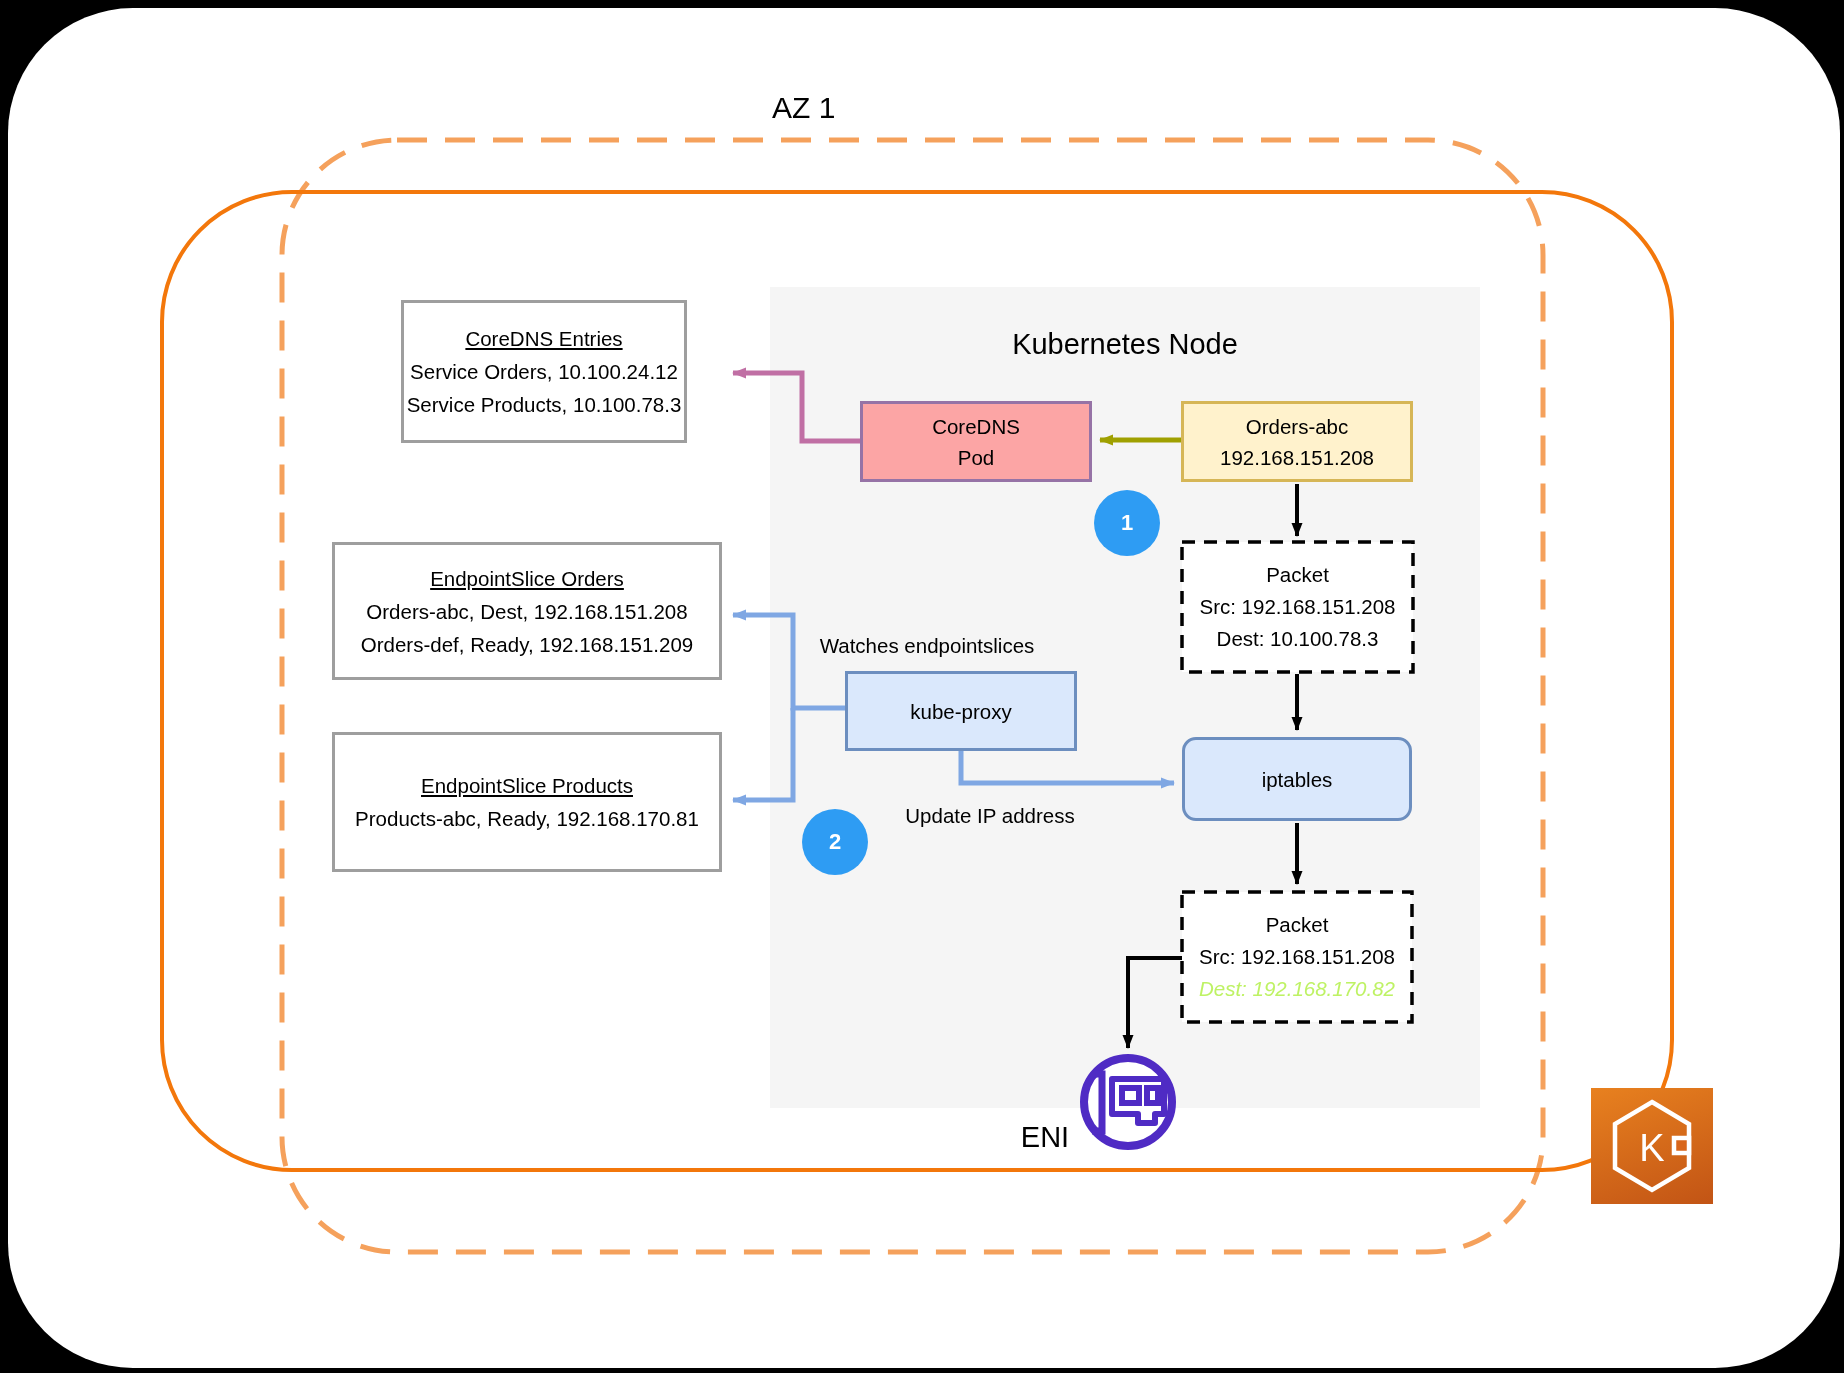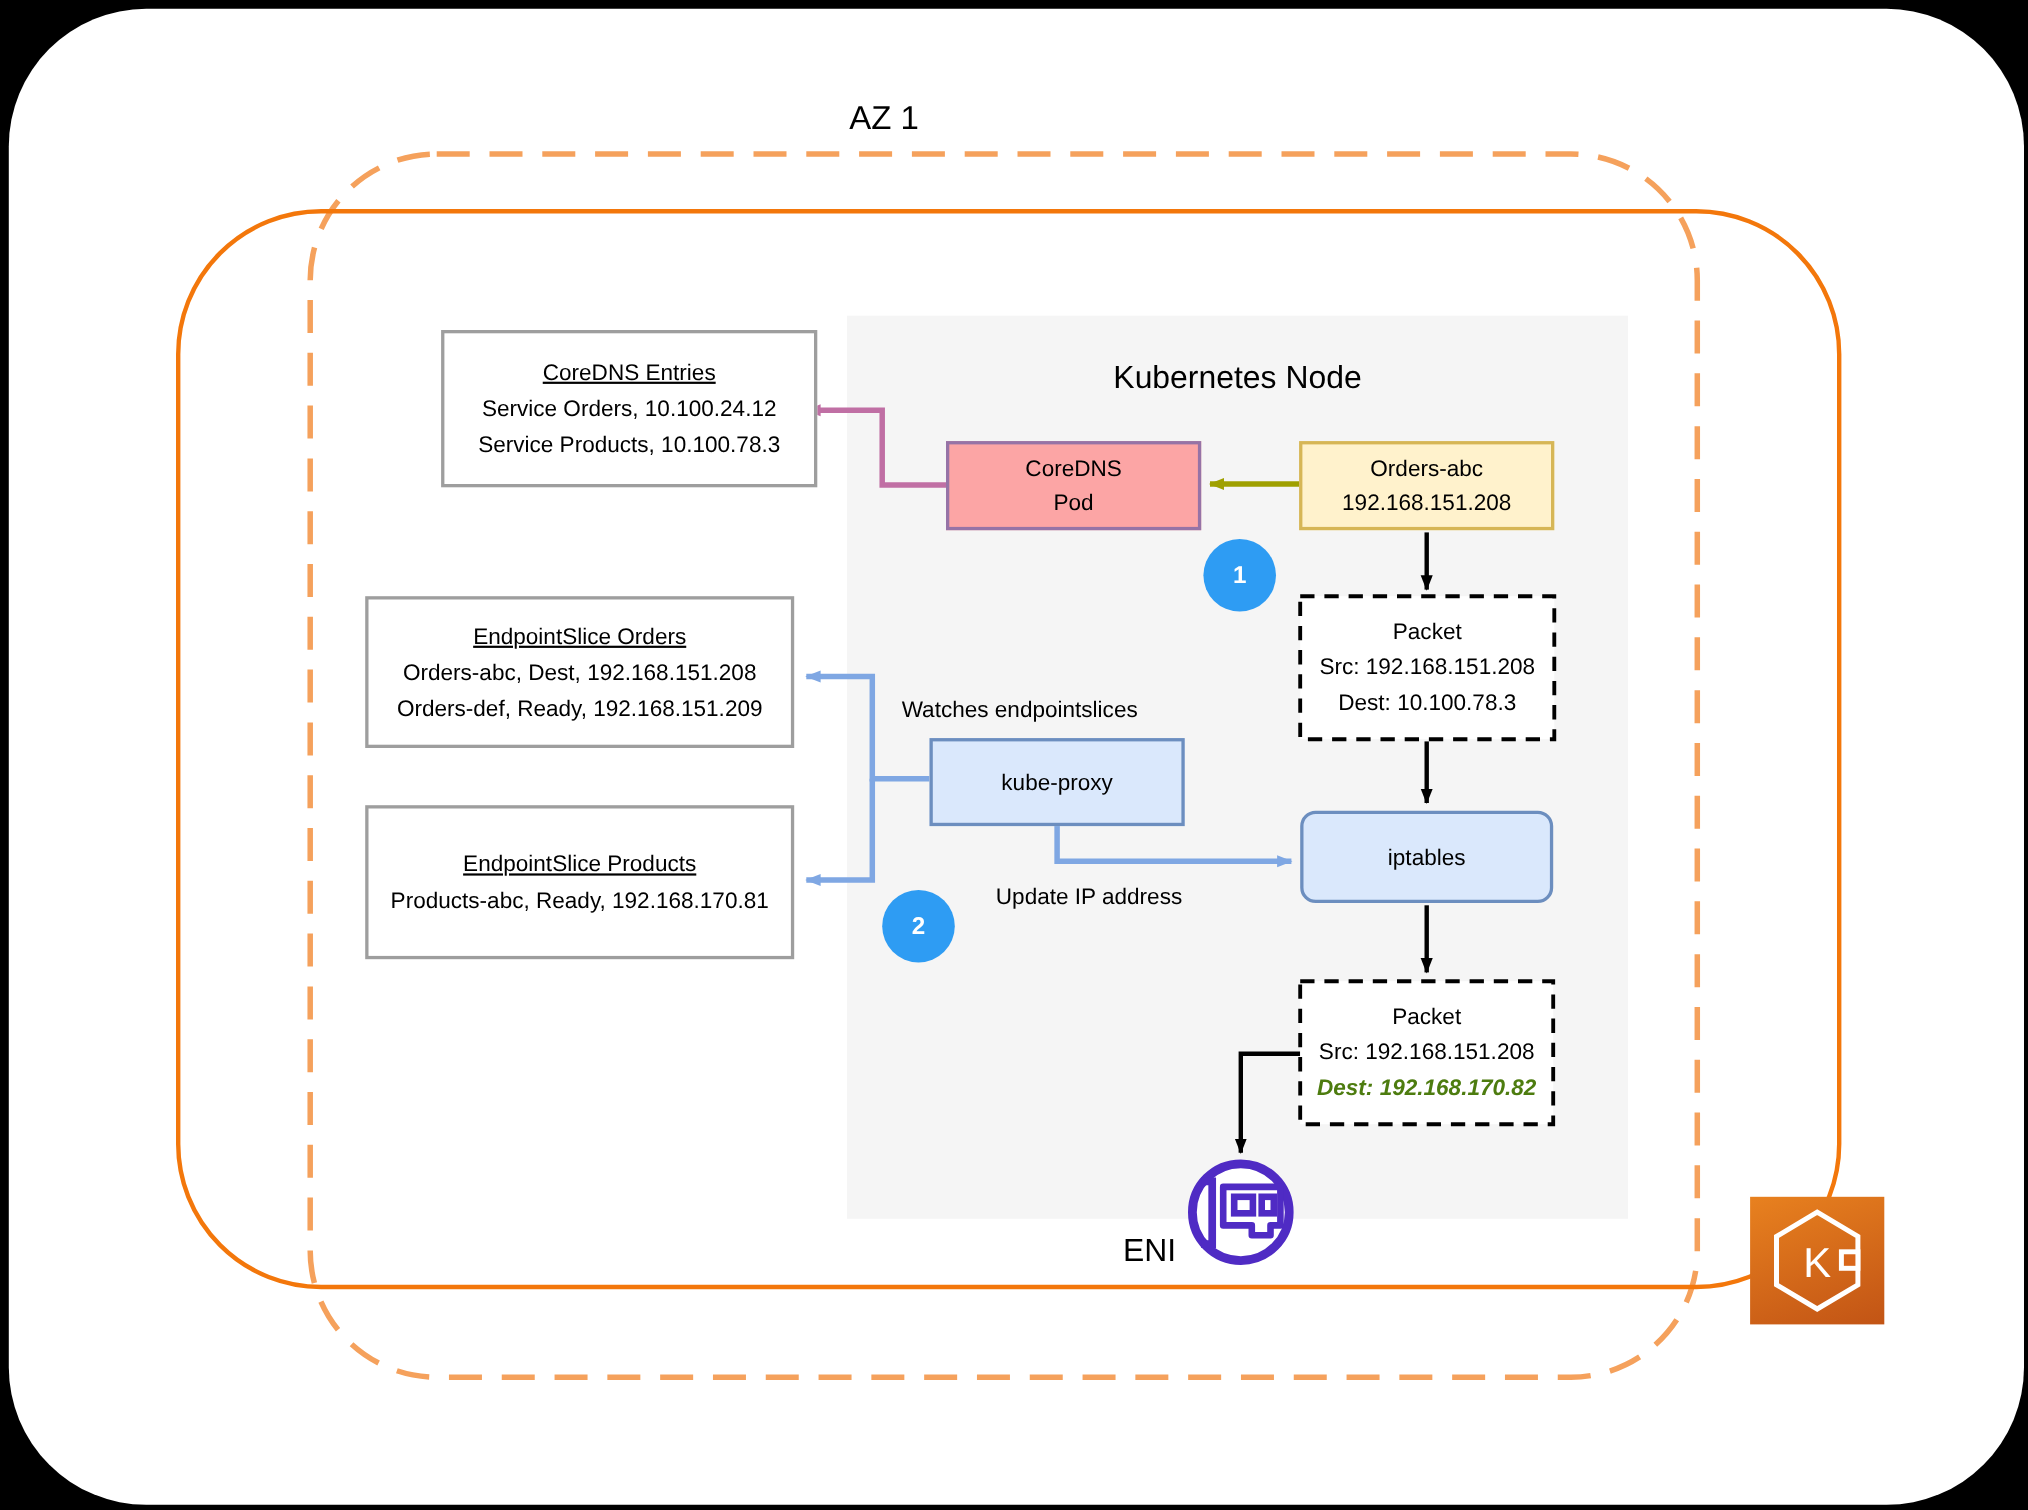--- a/index.html
+++ b/index.html
@@ -11,30 +11,30 @@
   
   #node-panel{left:770px;top:287px;width:710px;height:821px;background:#f5f5f5;z-index:1;}
   #wires{left:0;top:0;width:1844px;height:1373px;z-index:2;pointer-events:none;}
   .top3{z-index:3;}
   
   .dbox{box-sizing:border-box;display:flex;flex-direction:column;align-items:center;
         justify-content:center;text-align:center;font-size:20.5px;line-height:33px;background:#fff;}
   .dbox .title{text-decoration:underline;}
   .plain{border:3px solid #9e9e9e;}
   
-  #coredns-entries{left:401px;top:300px;width:342px;height:143px;}
+  #coredns-entries{left:401px;top:300px;width:286px;height:143px;}
   #es-orders{left:332px;top:542px;width:390px;height:138px;text-align:center;}
   #es-products{left:332px;top:732px;width:390px;height:140px;}
   #coredns-pod{left:860px;top:401px;width:232px;height:81px;background:#fca5a5;border:3px solid #9673a6;line-height:31px;}
   #orders-pod{left:1181px;top:401px;width:232px;height:81px;background:#fff2cc;border:3px solid #d6b656;line-height:31px;}
   #packet1{left:1182px;top:542px;width:231px;height:130px;background:none;line-height:32px;}
   #packet2{left:1182px;top:892px;width:230px;height:130px;background:none;line-height:32px;}
   #iptables-box{left:1182px;top:737px;width:230px;height:84px;background:#dae8fc;border:3px solid #6c8ebf;border-radius:14px;}
   #kube-proxy{left:845px;top:671px;width:232px;height:80px;background:#dae8fc;border:3px solid #6c8ebf;}
-  .green-italic{color:#4d7c0f;font-style:italic;font-weight:bold;}
+  .green-italic{color:#bef264;font-style:italic;}
   
   .lbl{white-space:nowrap;}
   #az-label{left:772px;top:91px;width:200px;text-align:left;font-size:30px;}
   #node-title{left:770px;top:328px;width:710px;text-align:center;font-size:29px;}
   #watches-lbl{left:760px;top:634px;width:334px;text-align:center;font-size:20.5px;}
   #update-lbl{left:873px;top:804px;width:234px;text-align:center;font-size:20.5px;}
   #eni-label{left:990px;top:1121px;width:110px;text-align:center;font-size:29px;}
   
   .badge{width:66px;height:66px;border-radius:50%;background:#2e9cf3;color:#fff;
          font-size:22px;font-weight:bold;display:flex;align-items:center;justify-content:center;}

